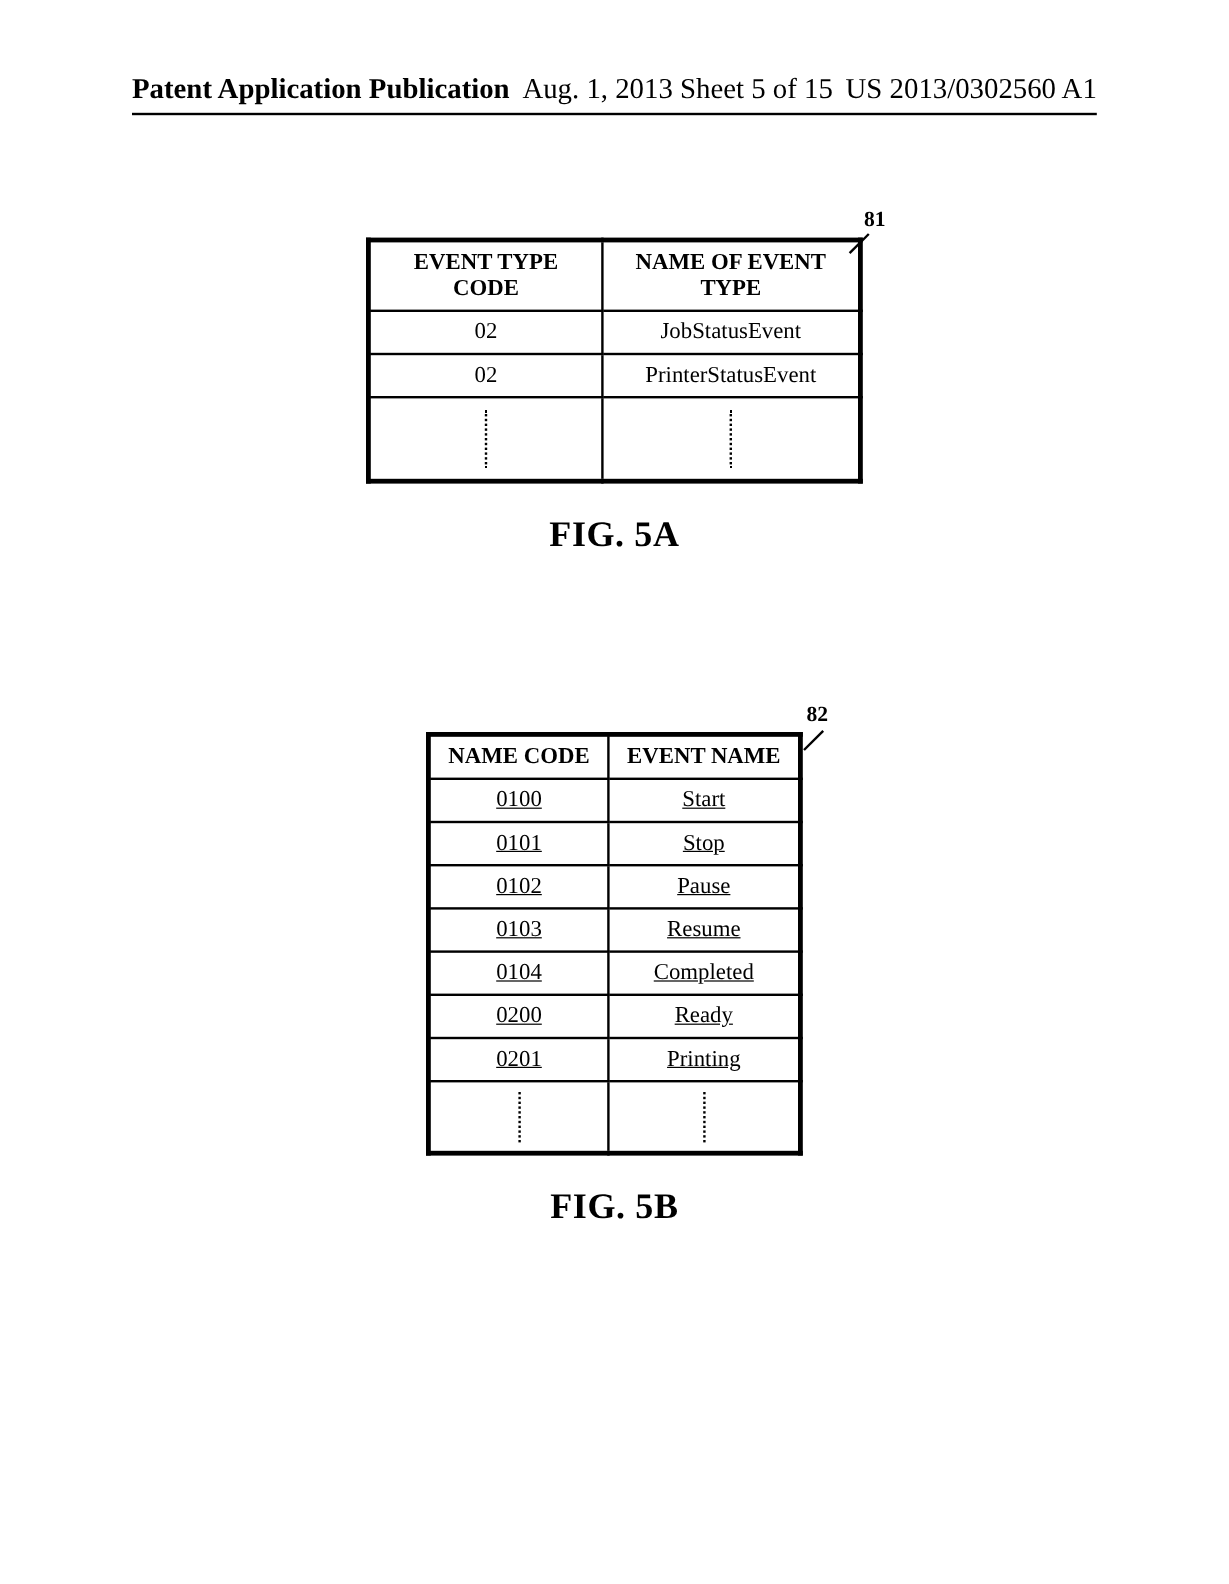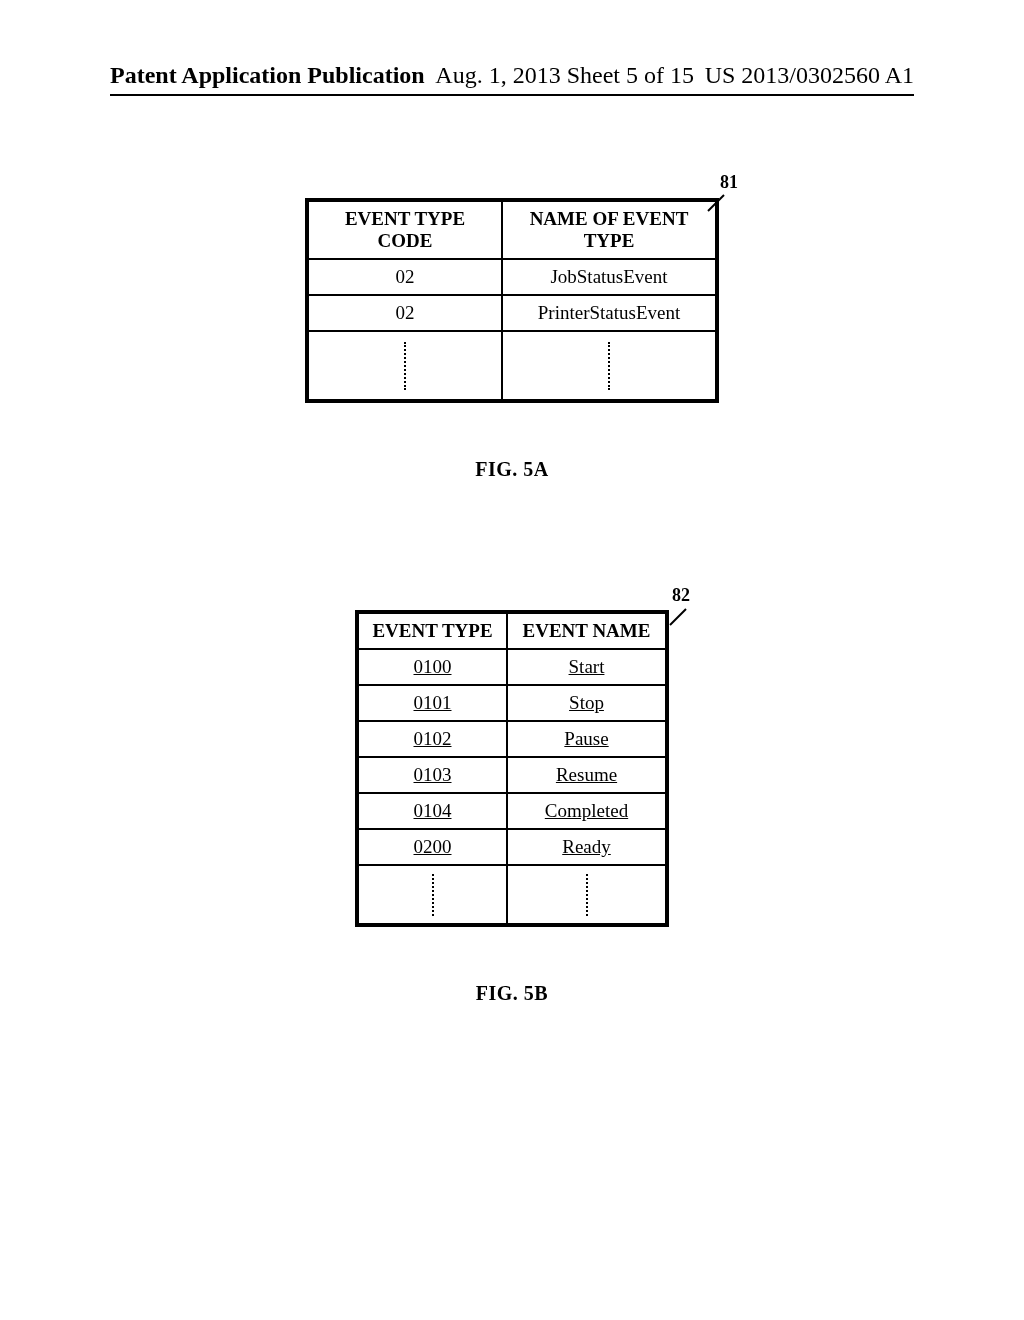--- a/index.html
+++ b/index.html
@@ -71,23 +71,23 @@
     .ref-81 { top: 172px; left: 720px; }
     .ref-82 { top: 585px; left: 672px; }
     .leader {
       position: absolute;
       width: 25px;
       height: 20px;
     }
     .leader-81 { top: 193px; left: 706px; }
     .leader-82 { top: 607px; left: 668px; }
     .fig-caption {
-      font-size: 20px;
+      font-size: 30px;
       font-weight: bold;
-      margin-top: 55px;
+      margin-top: 26px;
       letter-spacing: 0.5px;
     }
     .underline { text-decoration: underline; }
   </style>
 </head>
 <body>
 
 <div class="header">
   <span class="left">Patent Application Publication</span>
   <span class="center">Aug. 1, 2013  Sheet 5 of 15</span>
@@ -127,21 +127,21 @@
 
 <div class="ref-label ref-82">82</div>
 <svg class="leader leader-82">
     <line x1="18" y1="2" x2="2" y2="18" stroke="#000" stroke-width="2"></line>
   </svg>
 
 <div class="fig-container fig-b-container">
   <table class="table-b">
     <thead>
       <tr>
-        <th>EVENT TYPE</th>
+        <th>NAME CODE</th>
         <th>EVENT NAME</th>
       </tr>
     </thead>
     <tbody id="table-b-body">
     <tr>
           <td class="underline">0100</td>
           <td class="underline">Start</td>
         </tr>
         <tr>
           <td class="underline">0101</td>
@@ -157,19 +157,23 @@
         </tr>
         <tr>
           <td class="underline">0104</td>
           <td class="underline">Completed</td>
         </tr>
         <tr>
           <td class="underline">0200</td>
           <td class="underline">Ready</td>
         </tr>
         <tr>
+          <td class="underline">0201</td>
+          <td class="underline">Printing</td>
+        </tr>
+        <tr>
           <td class="ellipsis-cell ellipsis-b"><span class="vdots vdots-b"></span></td>
           <td class="ellipsis-cell ellipsis-b"><span class="vdots vdots-b"></span></td>
         </tr>
       </tbody>
   </table>
   <div class="fig-caption">FIG. 5B</div>
 </div>
 
 </body></html>

